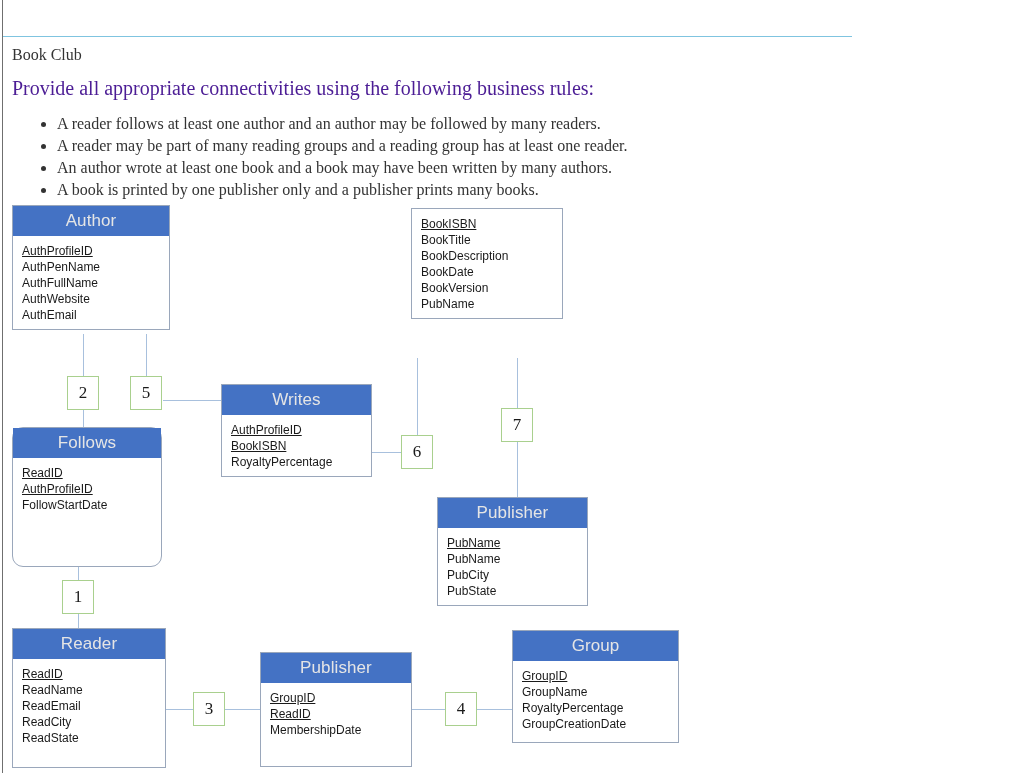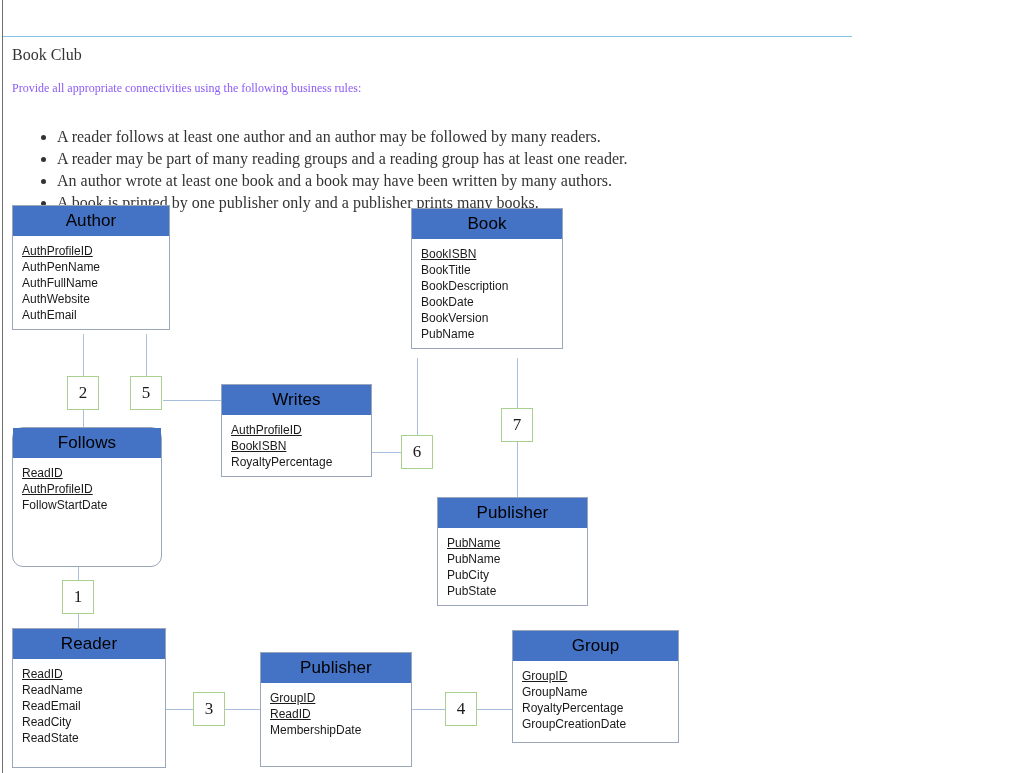--- a/index.html
+++ b/index.html
@@ -49,24 +49,24 @@
     color: #3b3b3b;
   }
   .doc-title {
     font-size: 16px;
     line-height: 21px;
     margin: 0 0 13px 0;
     font-weight: normal;
     color: #333333;
   }
   .doc-intro {
-    font-size: 12px;
+    font-size: 20px;
     line-height: 21px;
-    margin: 0 0 27px 0;
-    color: #8b5cf6;
+    margin: 0 0 14px 0;
+    color: #4c1d95;
   }
   .rules {
     margin: 0;
     padding: 0 0 0 28px;
     list-style: disc;
   }
   .rules li {
     font-size: 16px;
     line-height: 21px;
     color: #333333;
@@ -93,21 +93,21 @@
   
   .entity {
     position: absolute;
     background: #ffffff;
     border: 1px solid #9aa7bb;
     box-sizing: border-box;
     box-shadow: 0 0 0 0 rgba(0,0,0,0);
   }
   .entity .ent-head {
     background: #4472c4;
-    color: #000000;
+    color: #e5e5e5;
     text-align: center;
     font-size: 17px;
     line-height: 17px;
     padding: 6px 4px 7px 4px;
     letter-spacing: 0.1px;
     font-weight: normal;
   }
   .entity .ent-body {
     padding: 7px 0 6px 9px;
   }
@@ -185,21 +185,20 @@
       <div class="ent-body">
         <div class="attr pk">AuthProfileID</div>
         <div class="attr">AuthPenName</div>
         <div class="attr">AuthFullName</div>
         <div class="attr">AuthWebsite</div>
         <div class="attr">AuthEmail</div>
       </div>
     </div>
 
     <div class="entity" style="left:411px; top:10px; width:152px;">
-      <div class="ent-head">Book</div>
       <div class="ent-body">
         <div class="attr pk">BookISBN</div>
         <div class="attr">BookTitle</div>
         <div class="attr">BookDescription</div>
         <div class="attr">BookDate</div>
         <div class="attr">BookVersion</div>
         <div class="attr">PubName</div>
       </div>
     </div>
 

